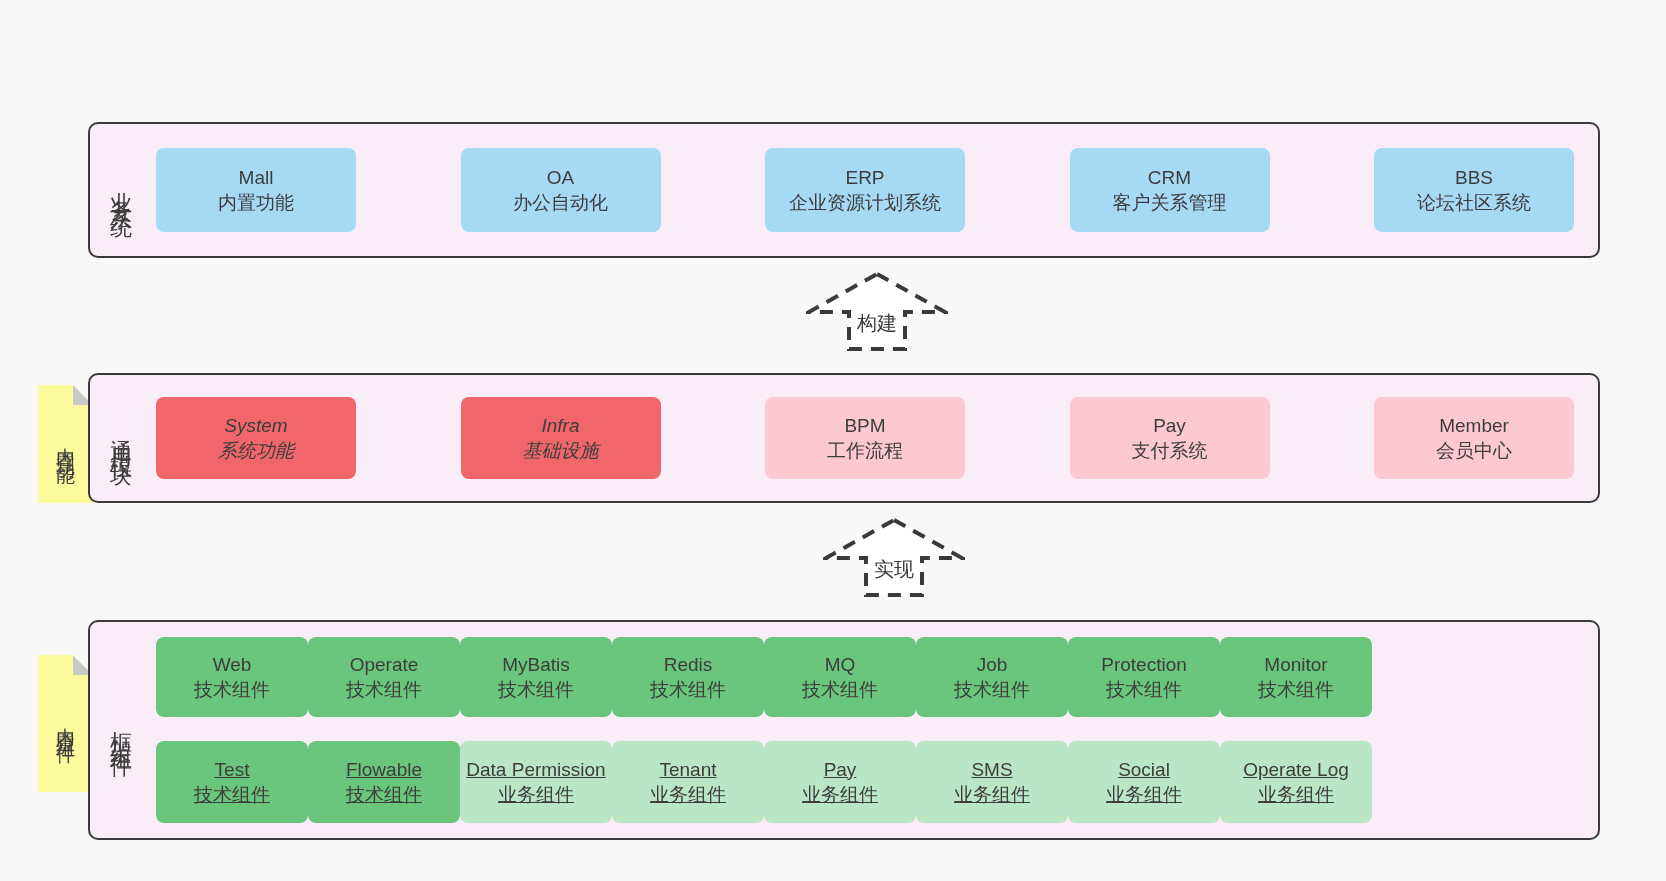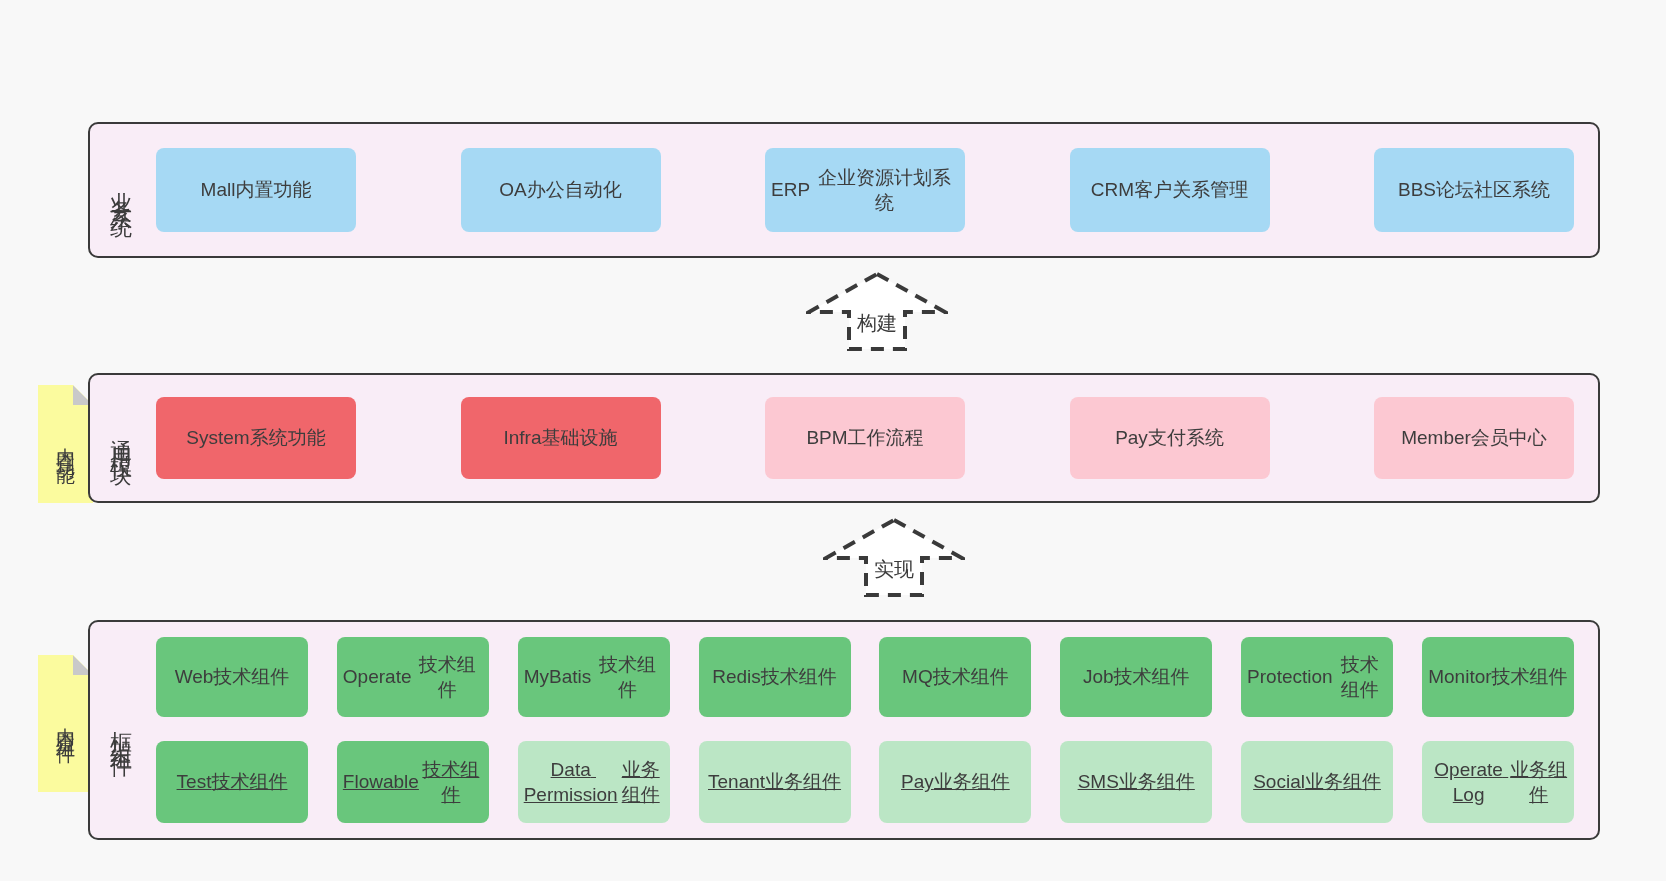--- a/index.html
+++ b/index.html
@@ -24,40 +24,40 @@
     writing-mode:vertical-rl;text-orientation:upright;
     font-size:22px;letter-spacing:8px;color:var(--text);
     display:flex;align-items:center;justify-content:center;
     padding:6px 6px 6px 16px;width:52px;flex:0 0 auto;
   }
   .boxes{
     flex:1;display:flex;align-items:center;justify-content:space-between;
     padding:0 24px 0 14px;
   }
   .box{
-    border-radius:8px;display:flex;flex-direction:row;
+    border-radius:8px;display:flex;flex-direction:column;
     align-items:center;justify-content:center;text-align:center;
     font-size:19px;line-height:1.34;color:#3d3d3d;padding:4px 6px;
   }
   .box .en{white-space:pre-wrap;}
   .w200{width:200px;height:84px;}
   .w200b{width:200px;height:82px;}
   .w152{width:152px;height:80px;}
   .w152b{width:152px;height:82px;text-decoration:underline;}
   .blue{background:var(--blue-box);}
-  .red{background:var(--red-box);}
+  .red{background:var(--red-box);font-style:italic;}
   .pink{background:var(--pink-box);}
   .green{background:var(--green-box);}
   .lightgreen{background:var(--light-green-box);}
   #section-business{top:122px;height:136px;}
   #section-modules{top:373px;height:130px;}
   #section-framework{top:620px;height:220px;}
   .rows{flex:1;display:flex;flex-direction:column;justify-content:center;
         gap:24px;padding:0 24px 0 14px;}
-  .row{display:flex;justify-content:space-between;}
+  .row{display:flex;justify-content:flex-start;}
   .sticky{
     position:absolute;left:38px;width:55px;background:var(--sticky-bg);
     z-index:0;display:flex;align-items:center;justify-content:center;
     clip-path:polygon(0 0,calc(100% - 20px) 0,100% 20px,100% 100%,0 100%);
   }
   #sticky-modules{top:385px;height:118px;}
   #sticky-framework{top:655px;height:137px;}
   .sticky-fold{
     position:absolute;top:0;right:0;width:20px;height:20px;
     background:var(--sticky-fold);

